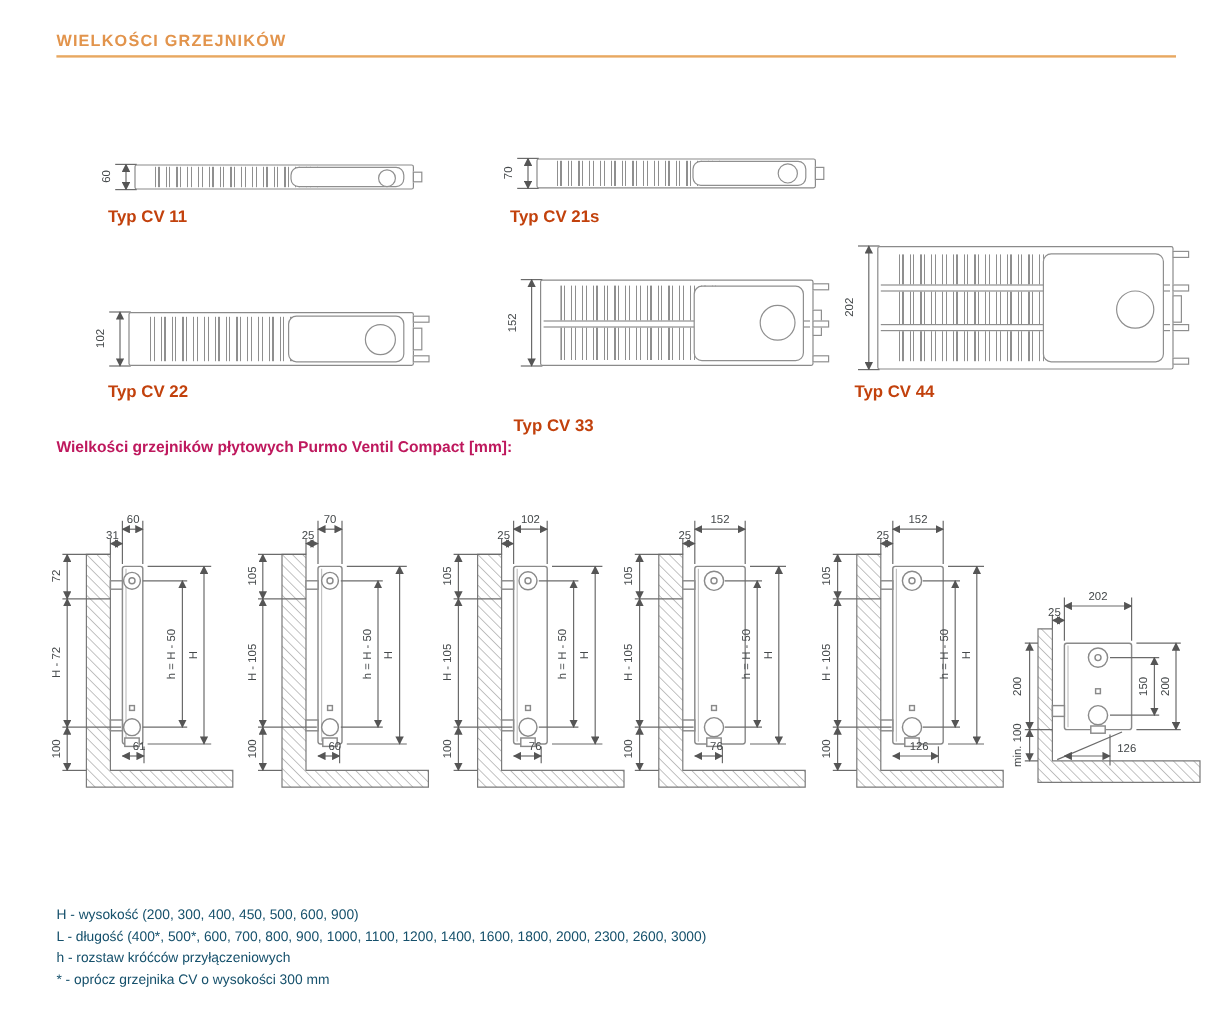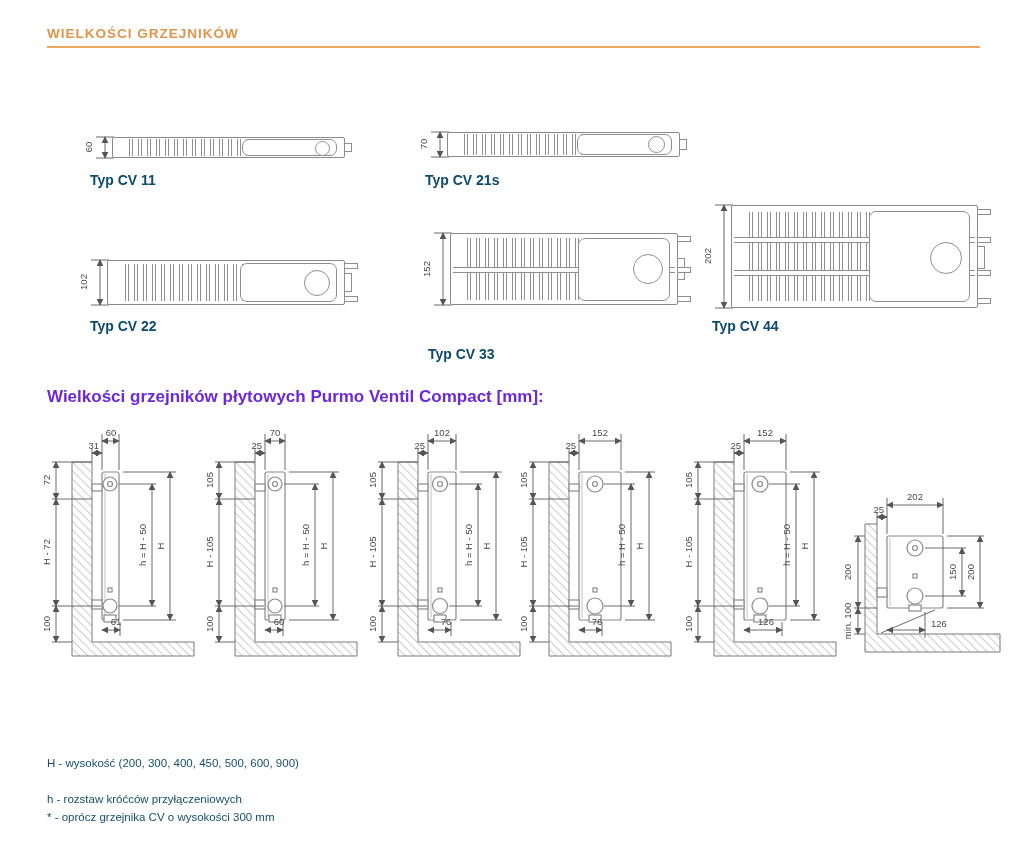--- a/index.html
+++ b/index.html
@@ -4,24 +4,24 @@
 <style>
   html,body{margin:0;padding:0;background:#fff;}
   #page{position:relative;width:1027px;height:850px;background:#ffffff;overflow:hidden;
         font-family:"Liberation Sans",sans-serif;}
   
   .page-title{position:absolute;left:47px;top:26px;color:#E2944C;font-size:13.5px;
               font-weight:bold;letter-spacing:1px;}
   .title-rule{position:absolute;left:47px;top:46px;width:933px;height:0;
               border-top:2px solid #E8A861;}
   
-  .section-heading{position:absolute;left:47px;top:387px;color:#6d28d9;
-                   font-size:17px;font-weight:bold;}
-  
-  .type-label{position:absolute;color:#0c4a6e;font-size:14px;font-weight:bold;}
+  .section-heading{position:absolute;left:47px;top:365px;color:#be185d;
+                   font-size:13px;font-weight:bold;}
+  
+  .type-label{position:absolute;color:#c2410c;font-size:14px;font-weight:bold;}
   
   .rad{position:absolute;border:1px solid #8a8a8a;border-radius:2px;background:#fff;box-sizing:border-box;}
   .rad .fins{position:absolute;left:7%;right:34%;top:6%;bottom:6%;
              background:repeating-linear-gradient(90deg,#8f8f8f 0 1px,#fff 1px 3px,#8f8f8f 3px 4px,#fff 4px 9px);}
   .rad .cover{position:absolute;left:56%;right:3%;top:5%;bottom:5%;border:1px solid #8f8f8f;
               border-radius:7px;background:#fff;}
   .rad .knob{position:absolute;border:1px solid #8f8f8f;border-radius:50%;background:#fff;}
   .rad .tab{position:absolute;right:-8px;top:28%;height:44%;width:8px;border:1px solid #8f8f8f;
             background:#fff;box-sizing:border-box;}
   .rad .band{position:absolute;left:1%;right:1%;height:4px;border-top:1px solid #8f8f8f;
@@ -415,16 +415,17 @@
         <line class="dline" x1="112" y1="184" x2="149" y2="184"></line>
       <line class="arr2" x1="145" y1="112" x2="145" y2="184"></line>
       <text class="dtext" transform="rotate(-90 139 148)" x="139" y="148" text-anchor="middle">200</text>
       <line class="dline" x1="90" y1="188" x2="90" y2="214"></line>
       <line class="arr2" x1="52" y1="206" x2="90" y2="206"></line>
       <text class="dtext" x="96" y="203" text-anchor="start">126</text>
     </g>
   </svg>
 
   <div class="legend-line" style="top:733px;">H - wysokość (200, 300, 400, 450, 500, 600, 900)</div>
+  <div class="legend-line" style="top:751px;">L - długość (400*, 500*, 600, 700, 800, 900, 1000, 1100, 1200, 1400, 1600, 1800, 2000, 2300, 2600, 3000)</div>
   <div class="legend-line" style="top:769px;">h - rozstaw króćców przyłączeniowych</div>
   <div class="legend-line" style="top:787px;">* - oprócz grzejnika CV o wysokości 300 mm</div>
 
 </div>
 
 </body></html>

